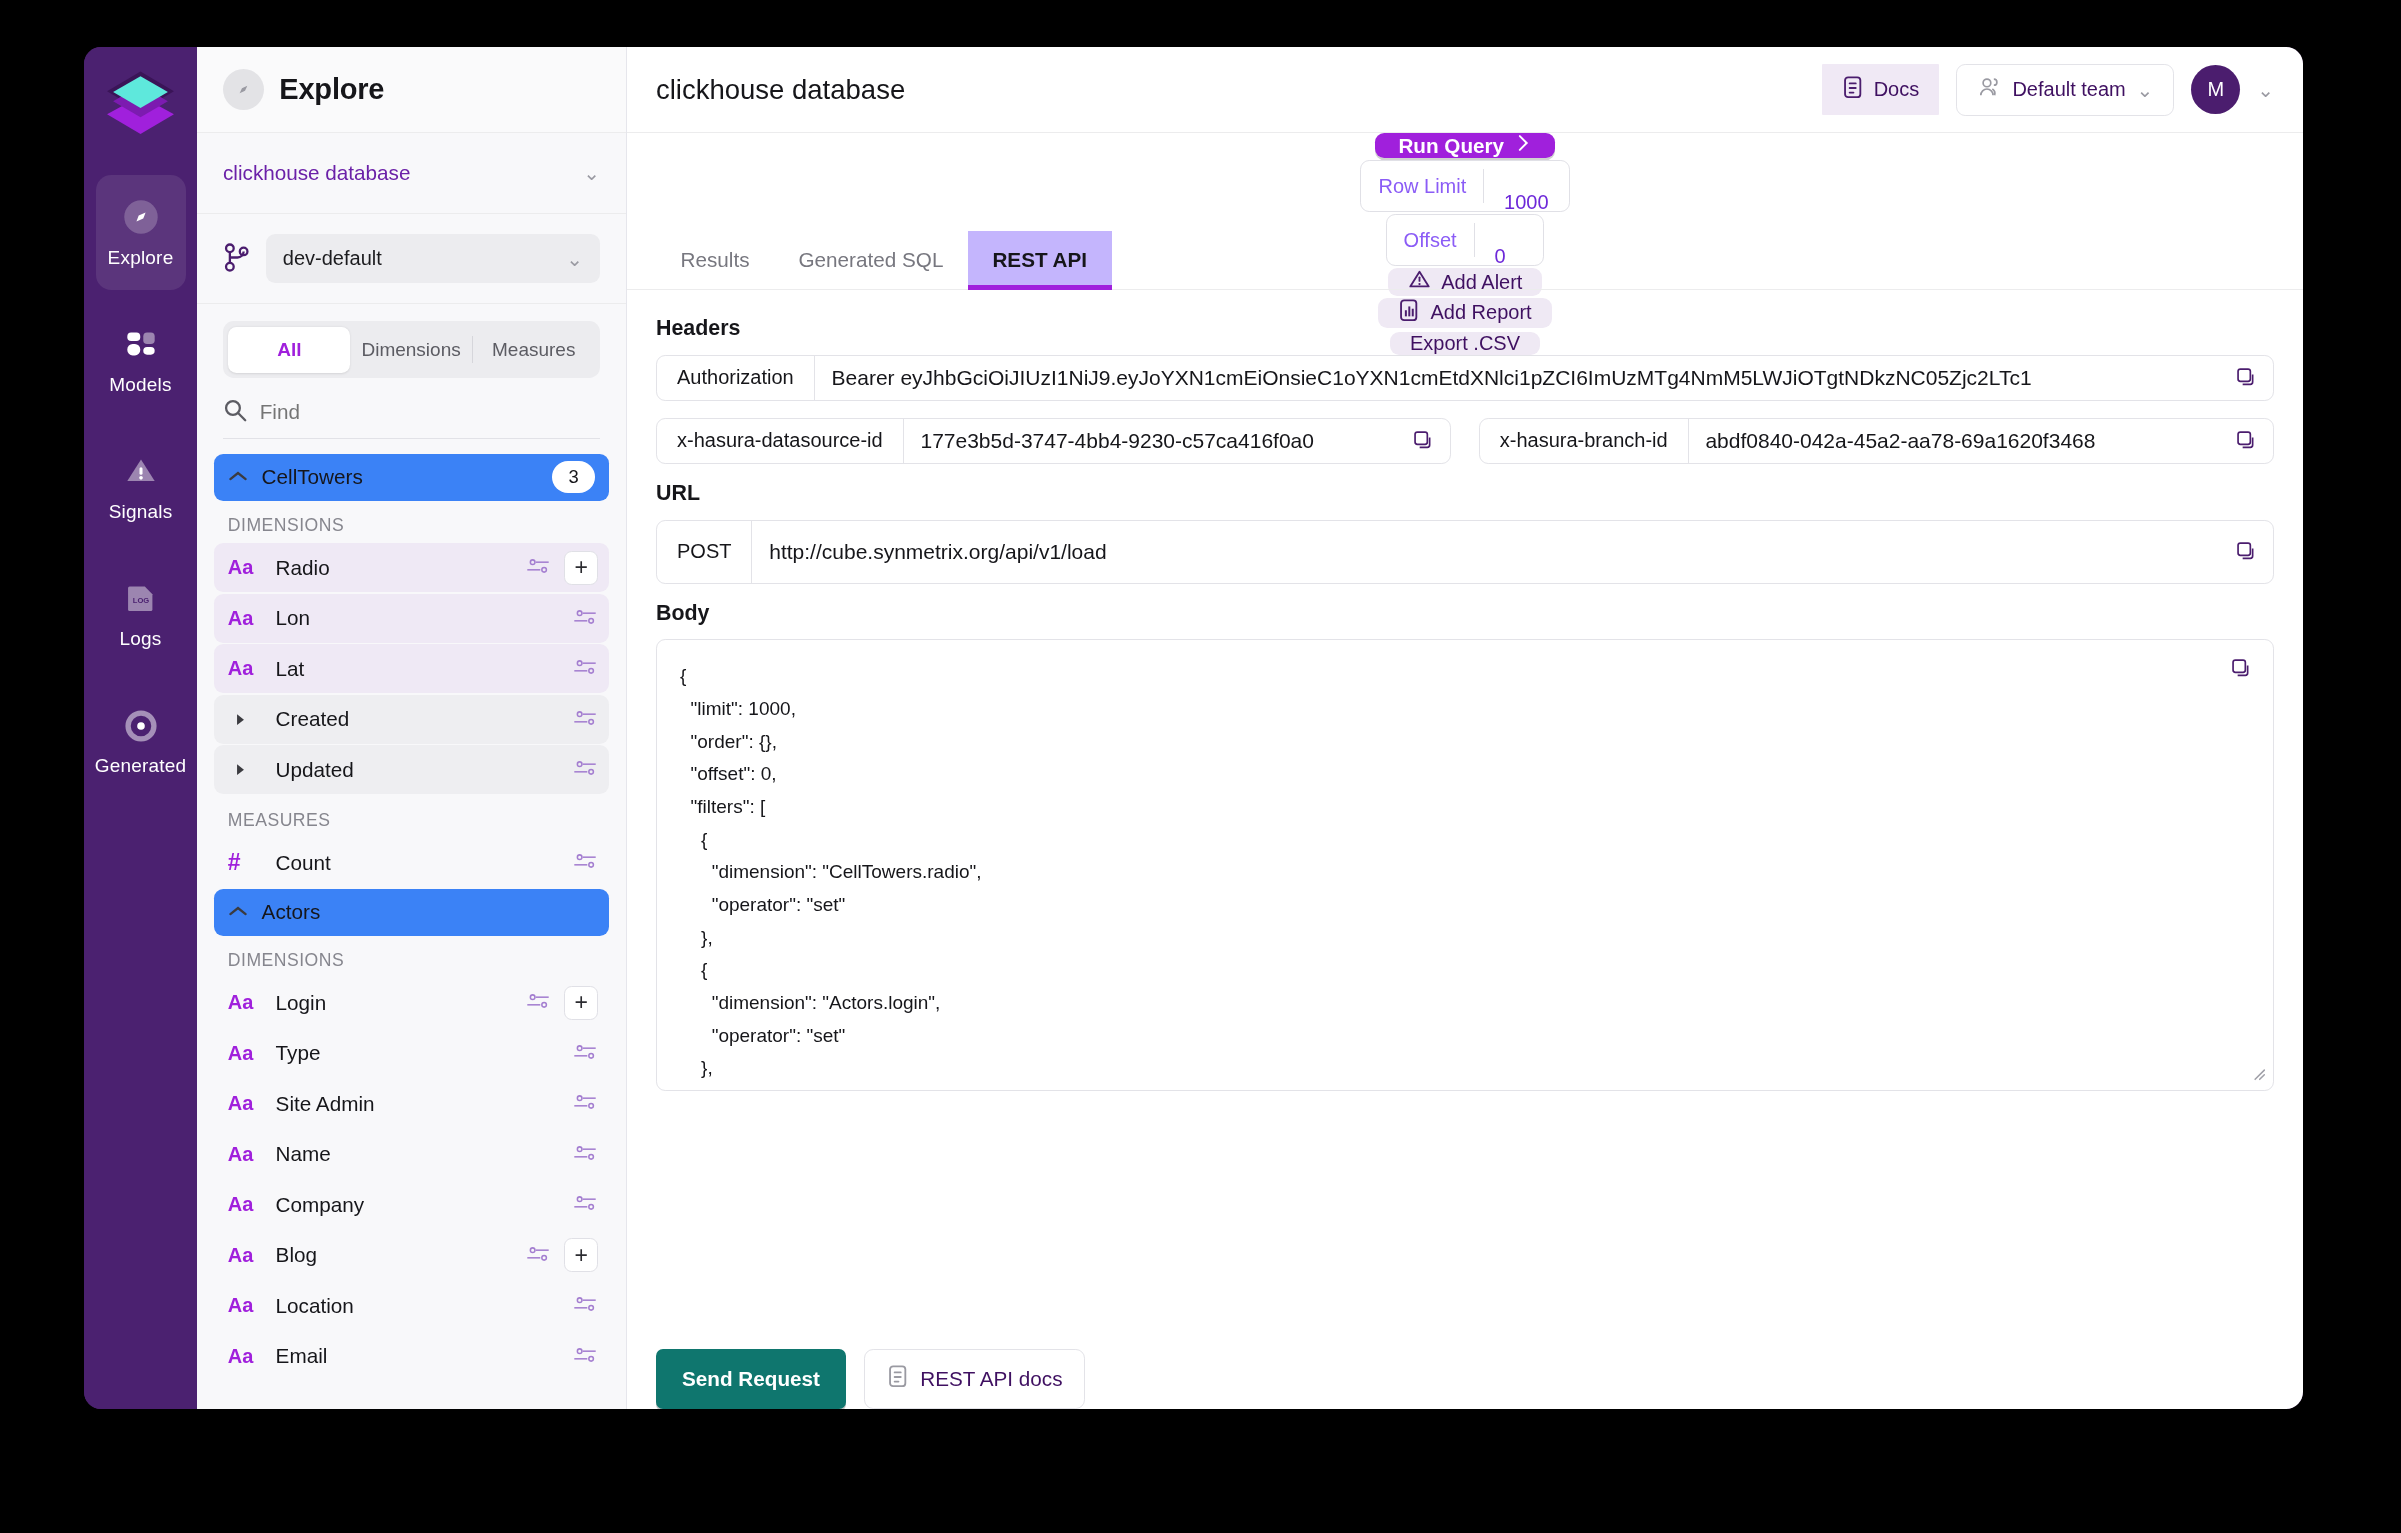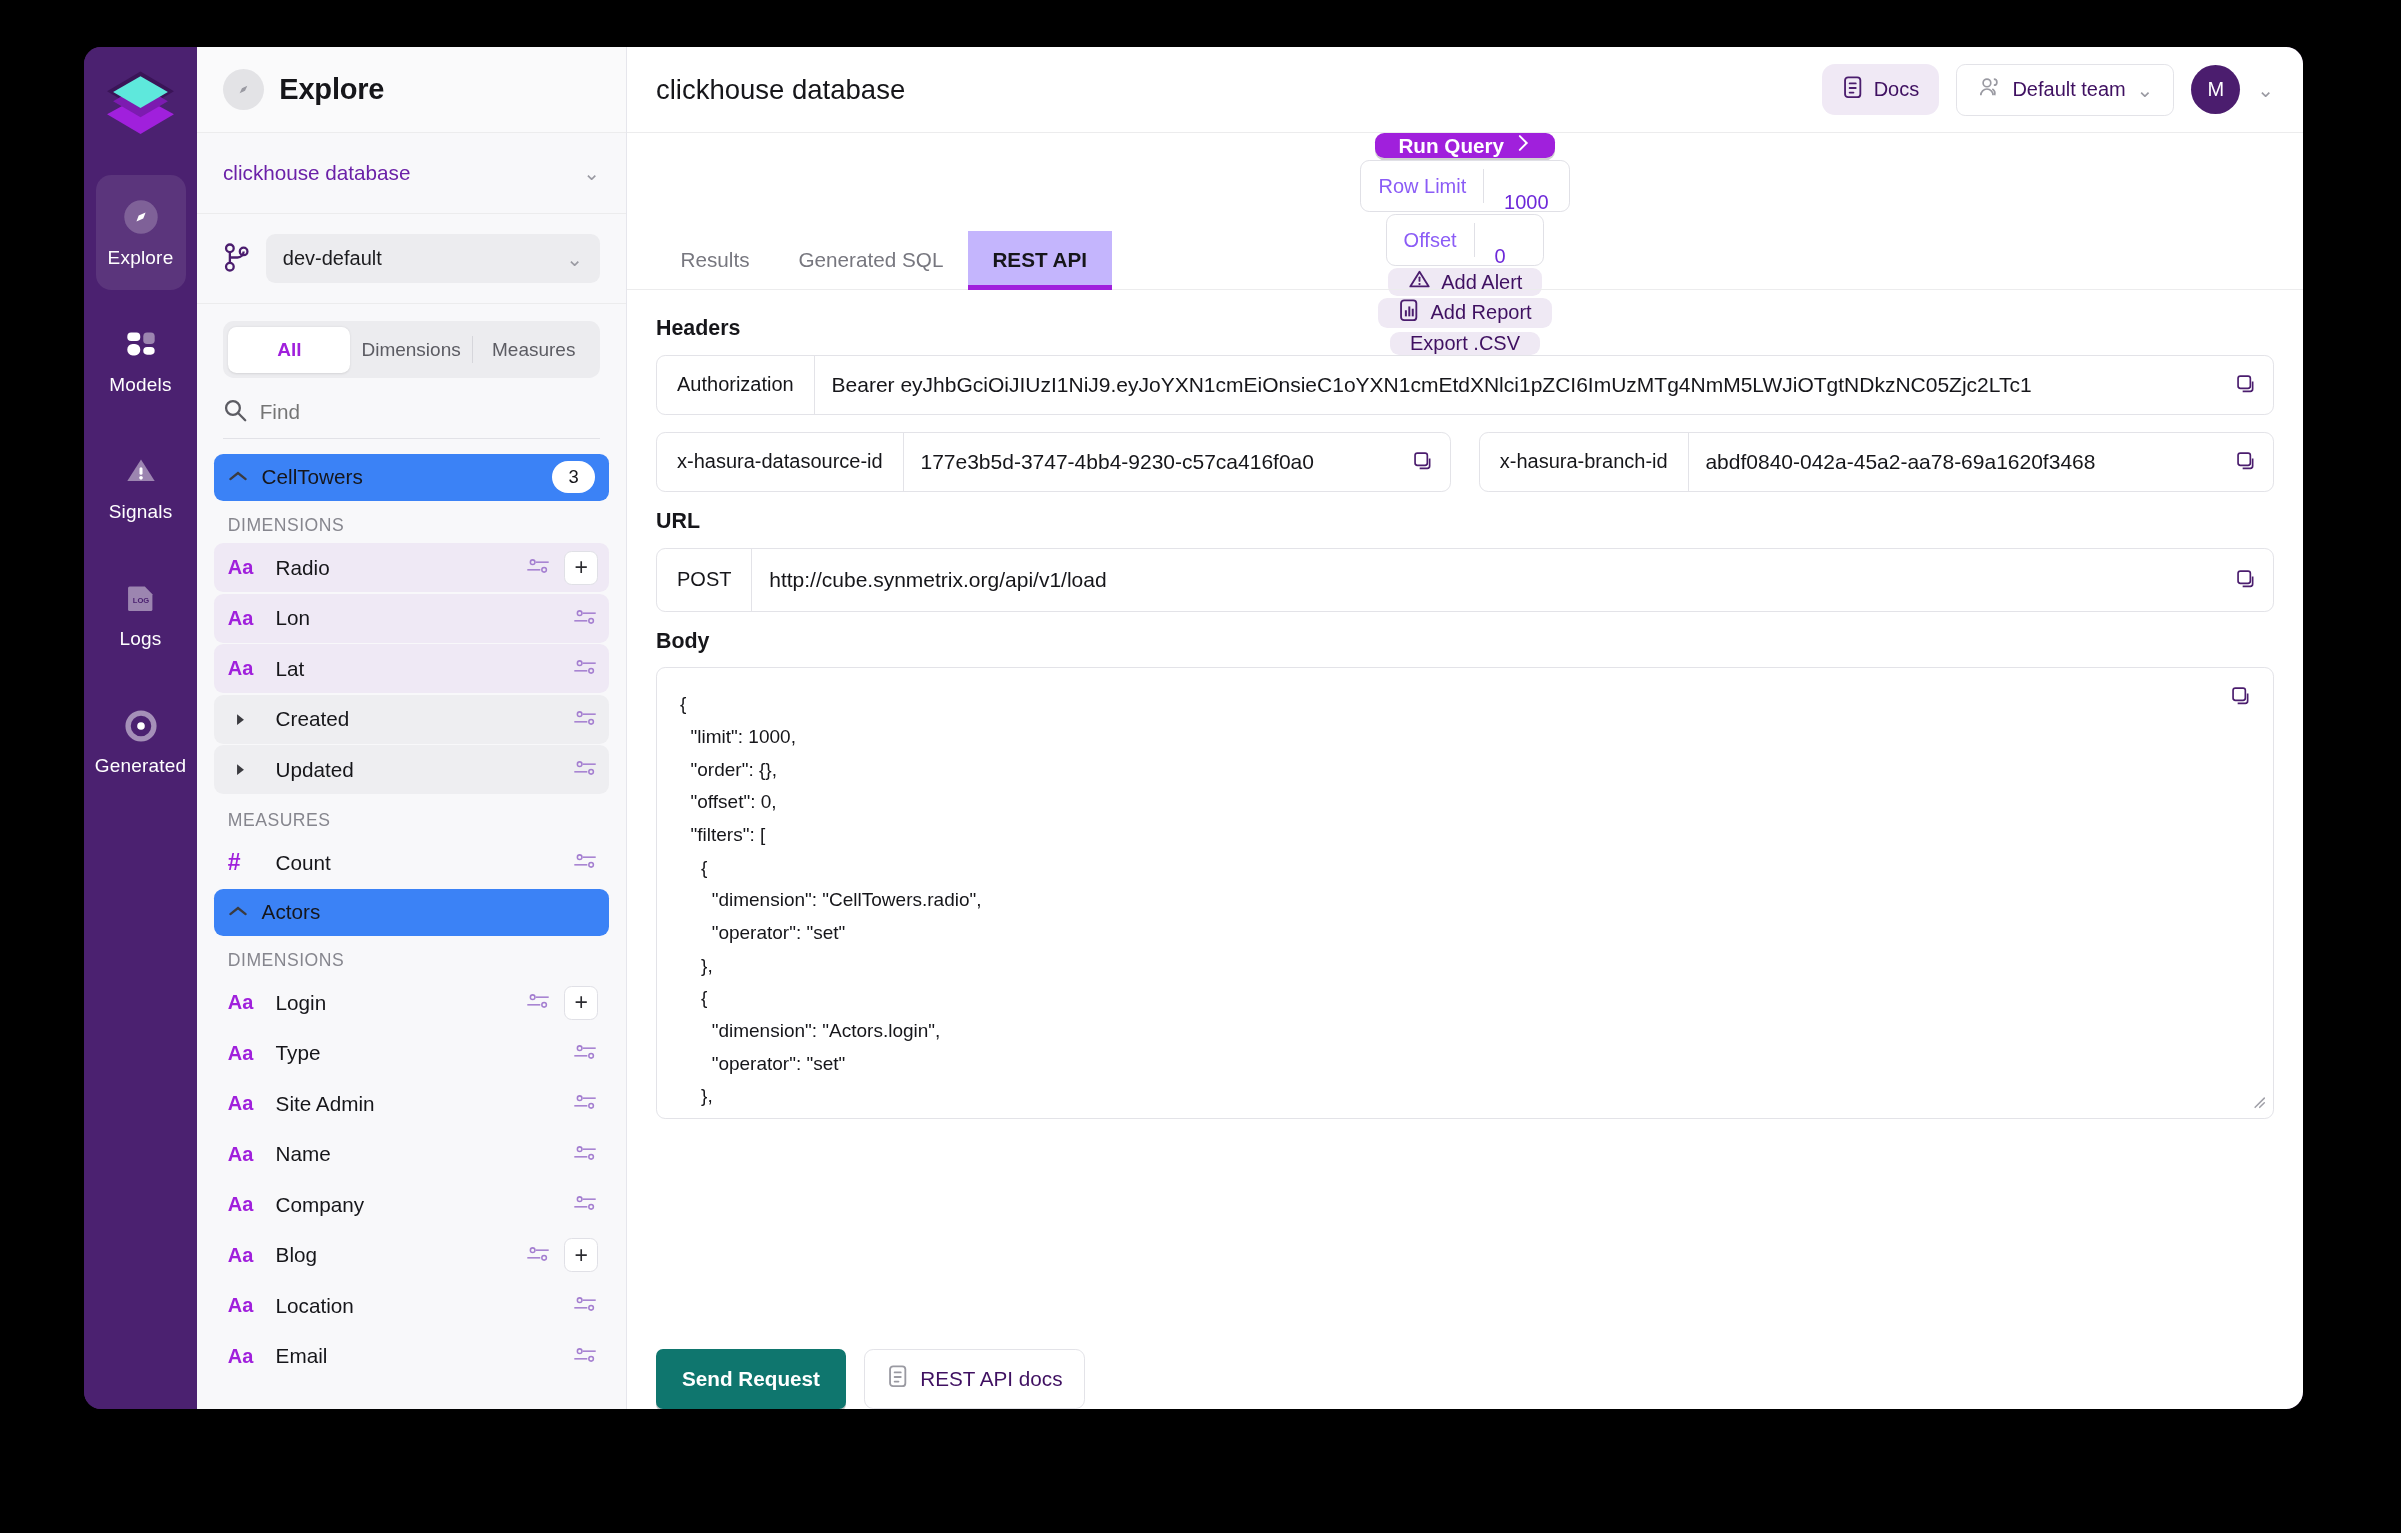--- a/index.html
+++ b/index.html
@@ -114,21 +114,21 @@
 
   
   .main { flex:1; background:#fff; display:flex; flex-direction:column; min-width:0; }
   .main-head {
     height: 86px; display:flex; align-items:center; justify-content:space-between;
     padding: 0 29px; border-bottom:0.8px solid #ececed;
   }
   .main-title { font-size: 27.5px; color:#16161a; }
   .head-right { display:flex; align-items:center; gap: 17px; }
   .docs-btn {
-    height: 51px; padding: 0 20px; background:#f0e9f5; border-radius: 13px;
+    height: 51px; padding: 0 20px; background:#f0e9f5; border-radius: 1px;
     display:flex; align-items:center; gap:10.7px; font-size: 20px; color:#3f1061; cursor:pointer;
   }
   .team-btn {
     height: 52px; padding: 0 20px; background:#fff; border:0.8px solid #e3e3e8; border-radius: 9.2px;
     display:flex; align-items:center; gap:10.7px; font-size: 20px; color:#3f1061; cursor:pointer;
   }
   .avatar {
     width: 49px; height:49px; border-radius:50%; background:#4b1d6e; color:#fff;
     display:flex; align-items:center; justify-content:center; font-size:20px;
   }
@@ -160,21 +160,21 @@
     font-size: 20.7px; color:#77777f; cursor:pointer; position:relative;
   }
   .tab.active { color:#16161a; font-weight:700; background:#c4b5fd; }
   .tab.active::after {
     content:""; position:absolute; left:0; right:0; bottom:-0.8px; height:4.6px; background:#a020dc;
   }
 
   .content { flex:1; padding: 26px 29px 0; overflow:hidden; }
   .sec-label { font-size: 21.4px; font-weight:700; color:#16161a; margin-bottom: 13.8px; }
   .hdr-box {
-    height: 60px; border:0.8px solid #e3e3e8; border-radius: 9.2px; display:flex; align-items:center;
+    height: 46px; border:0.8px solid #e3e3e8; border-radius: 9.2px; display:flex; align-items:center;
     background:#fff; overflow:hidden; margin-bottom: 17px;
   }
   .hdr-key { padding: 0 20px; font-size: 20px; color:#16161a; white-space:nowrap; }
   .hdr-sep { width:0.8px; align-self:stretch; background:#e3e3e8; }
   .hdr-val {
     flex:1; padding: 0 15.3px 0 17px; font-size: 21px; color:#16161a;
     white-space:nowrap; overflow:hidden; text-overflow:clip; min-width:0;
   }
   .copy-ico { padding-right: 15.3px; display:flex; align-items:center; cursor:pointer; }
   .hdr-grid { display:flex; gap: 27.5px; margin-bottom: 17px; }

